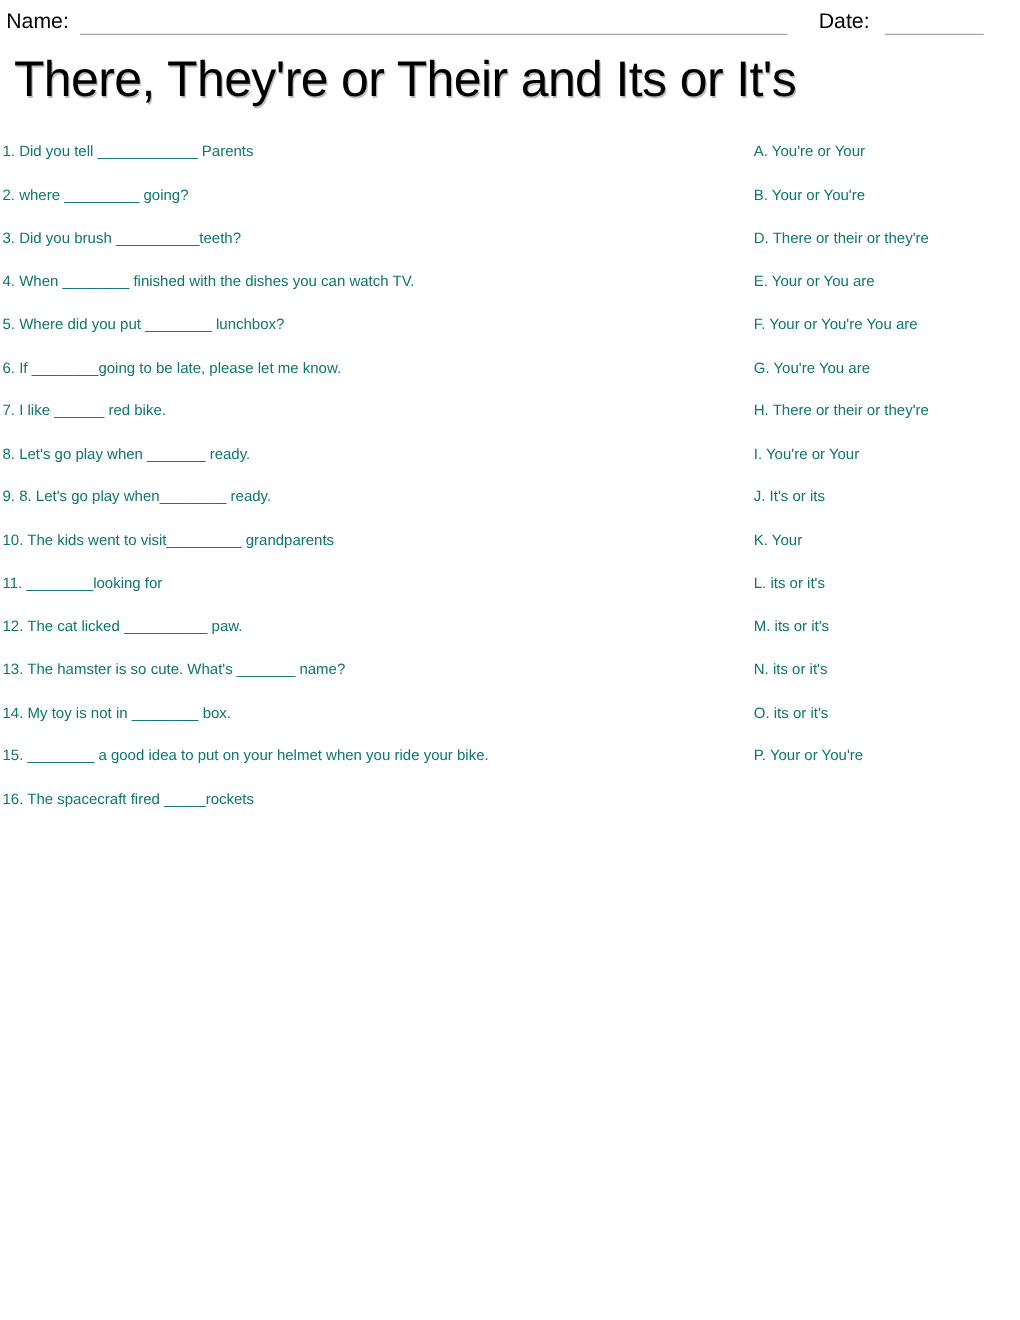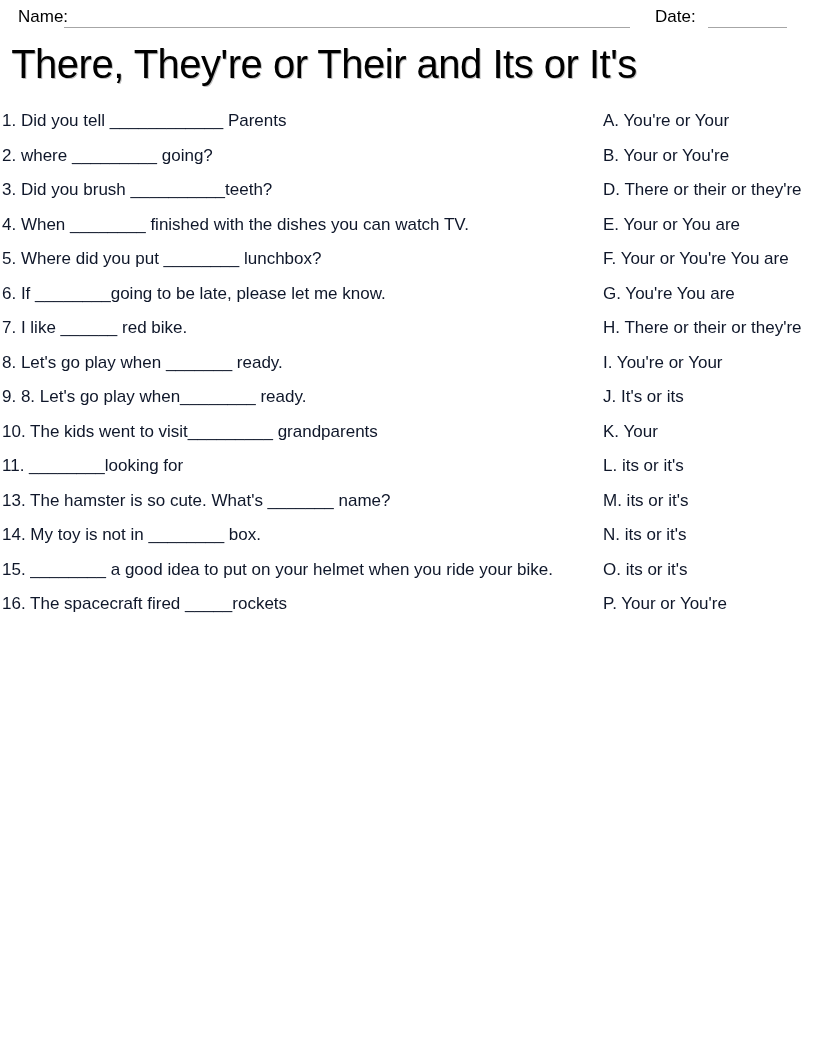--- a/index.html
+++ b/index.html
@@ -16,21 +16,21 @@
     overflow: hidden;
   }
   
   .hdr-label {
     position: absolute;
     top: 7px;
     font-size: 17px;
     color: #000000;
     font-family: "Liberation Sans", sans-serif;
   }
-  #name-label { left: 18px; }
+  #name-label { left: 5px; }
   #date-label { left: 655px; }
   .hdr-line {
     position: absolute;
     top: 8px;
     height: 20px;
     border-bottom: 1px solid #a6a6a6;
   }
   #name-line { left: 64px; width: 566px; }
   #date-line { left: 708px; width: 79px; }
   
@@ -45,23 +45,23 @@
     letter-spacing: -0.5px;
     color: #000000;
     text-shadow: 1px 1px 0 rgba(0,0,0,0.25);
     font-family: "Liberation Sans", "DejaVu Sans", sans-serif;
     white-space: nowrap;
   }
   
   .col {
     position: absolute;
     top: 104px;
-    font-size: 17px;
+    font-size: 12px;
     line-height: 34.5px;
-    color: #0f172a;
+    color: #0f766e;
     white-space: nowrap;
   }
   #questions-col { left: 2px; }
   #answers-col  { left: 603px; }
   .line { height: 34.5px; }
 </style>
 </head>
 <body>
 
 <div class="page">
@@ -78,20 +78,21 @@
     <div class="line">2. where _________ going?</div>
     <div class="line">3. Did you brush __________teeth?</div>
     <div class="line">4. When ________ finished with the dishes you can watch TV.</div>
     <div class="line">5. Where did you put ________ lunchbox?</div>
     <div class="line">6. If ________going to be late, please let me know.</div>
     <div class="line">7. I like ______ red bike.</div>
     <div class="line">8. Let's go play when _______ ready.</div>
     <div class="line">9. 8. Let's go play when________ ready.</div>
     <div class="line">10. The kids went to visit_________ grandparents</div>
     <div class="line">11. ________looking for</div>
+    <div class="line">12. The cat licked __________ paw.</div>
     <div class="line">13. The hamster is so cute. What's _______ name?</div>
     <div class="line">14. My toy is not in ________ box.</div>
     <div class="line">15. ________ a good idea to put on your helmet when you ride your bike.</div>
     <div class="line">16. The spacecraft fired _____rockets</div>
   </div>
 
   <div class="col" id="answers-col">
     <div class="line">A. You're or Your</div>
     <div class="line">B. Your or You're</div>
     <div class="line">D. There or their or they're</div>

